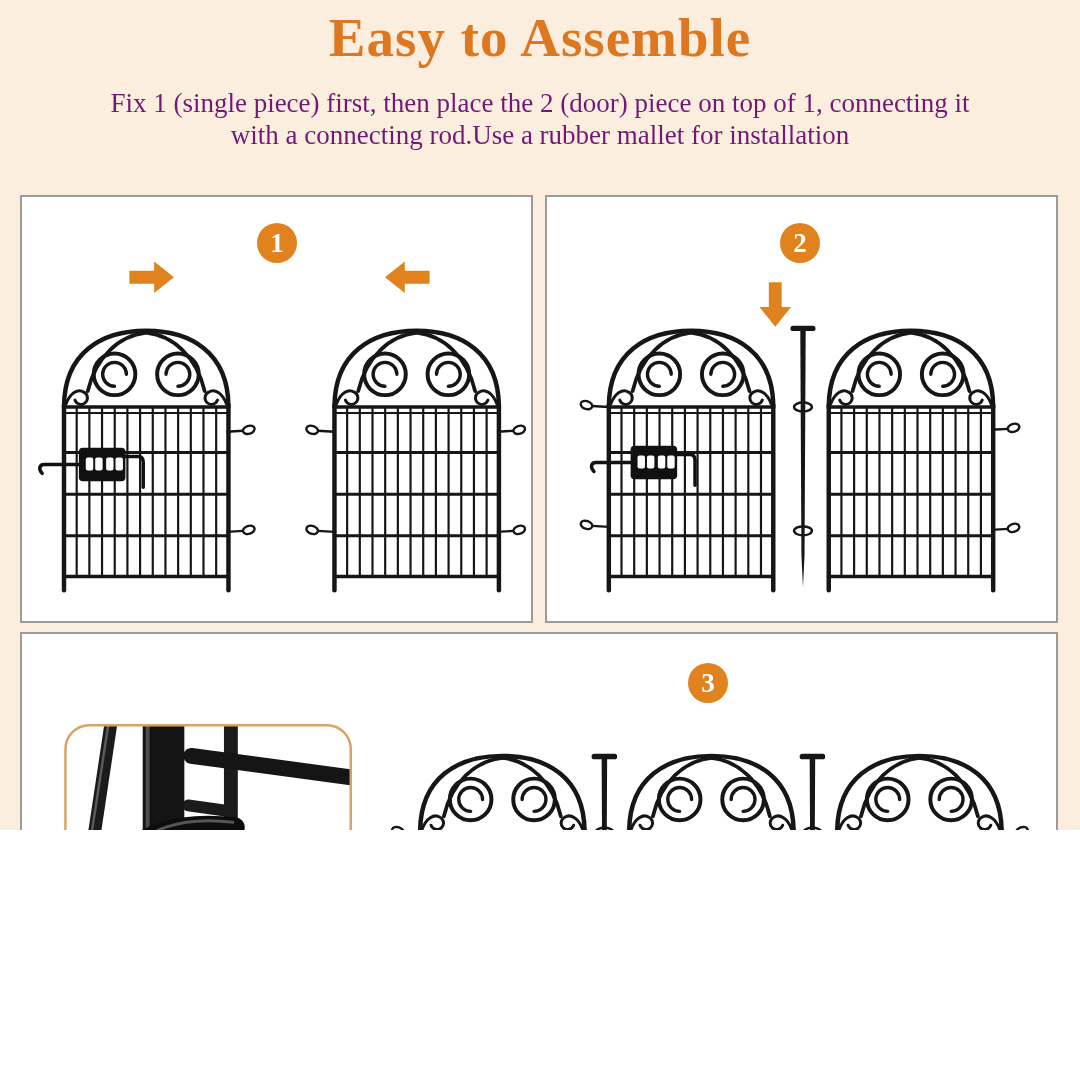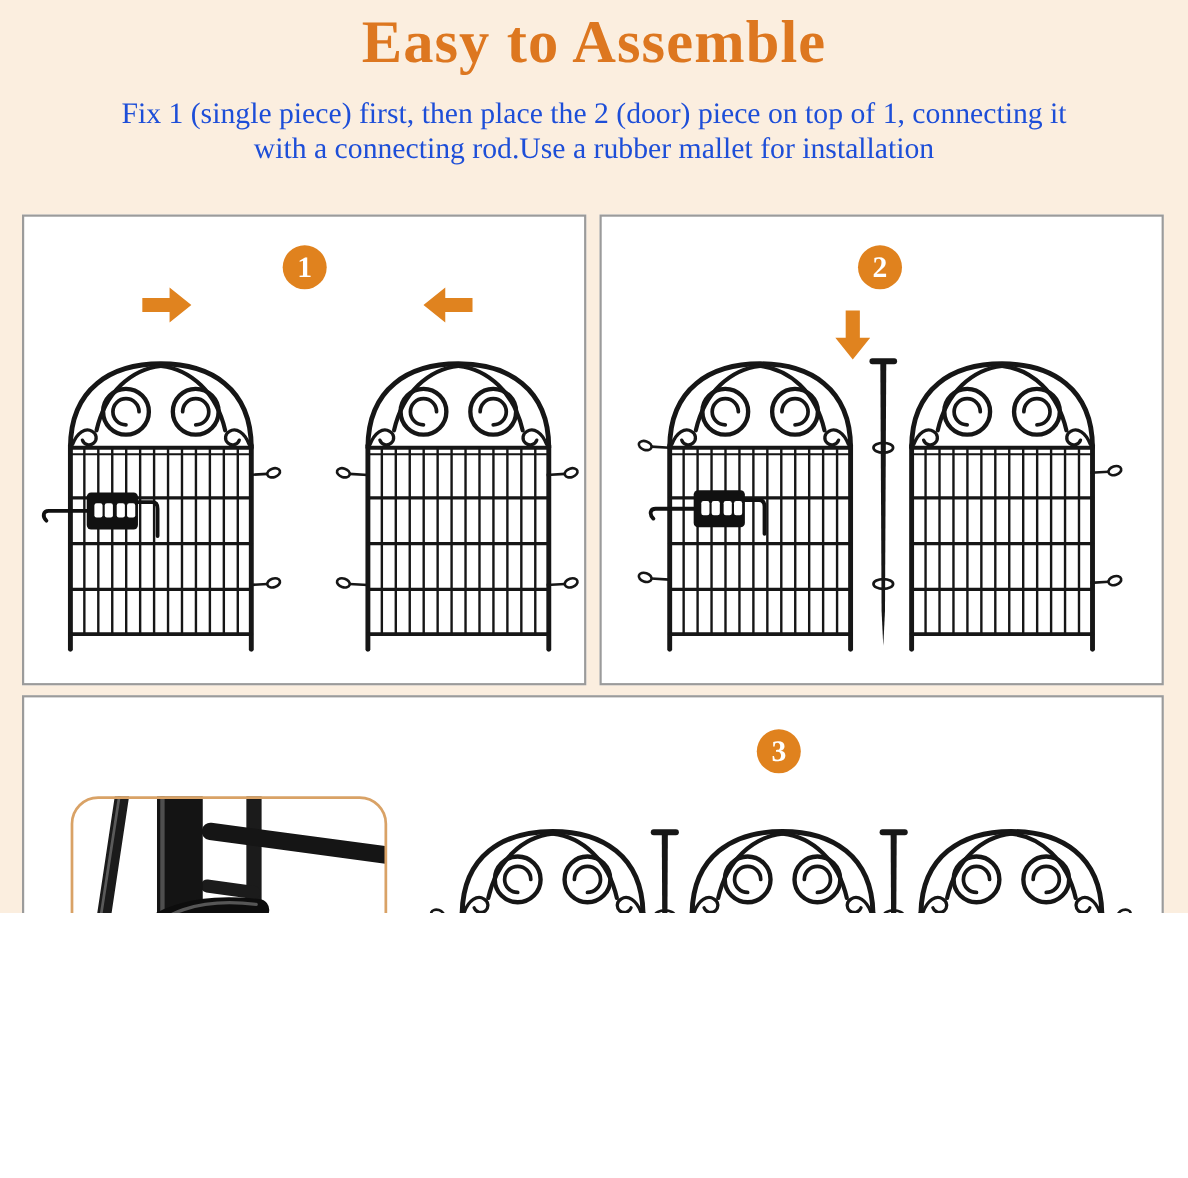--- a/index.html
+++ b/index.html
@@ -8,21 +8,21 @@
     background:#fbeedf;overflow:hidden;
     font-family:"Liberation Serif","DejaVu Serif",serif;
   }
   .title{
     position:absolute;top:6px;left:0;width:100%;margin:0;
     text-align:center;font-size:55px;font-weight:bold;color:#dd7720;
     letter-spacing:1px;
   }
   .subtitle{
     position:absolute;left:0;width:100%;margin:0;
-    text-align:center;font-size:27px;color:#1d4ed8;font-weight:500;
+    text-align:center;font-size:27px;color:#701a75;font-weight:500;
   }
   .sub1{top:88px;}
   .sub2{top:120px;}
   .panel{
     position:absolute;background:#ffffff;
     border:2px solid #9b9b9b;box-sizing:border-box;
   }
   .panel1{left:20px;top:195px;width:513px;height:428px;}
   .panel2{left:545px;top:195px;width:513px;height:428px;}
   .panel3{left:20px;top:632px;width:1038px;height:430px;}

